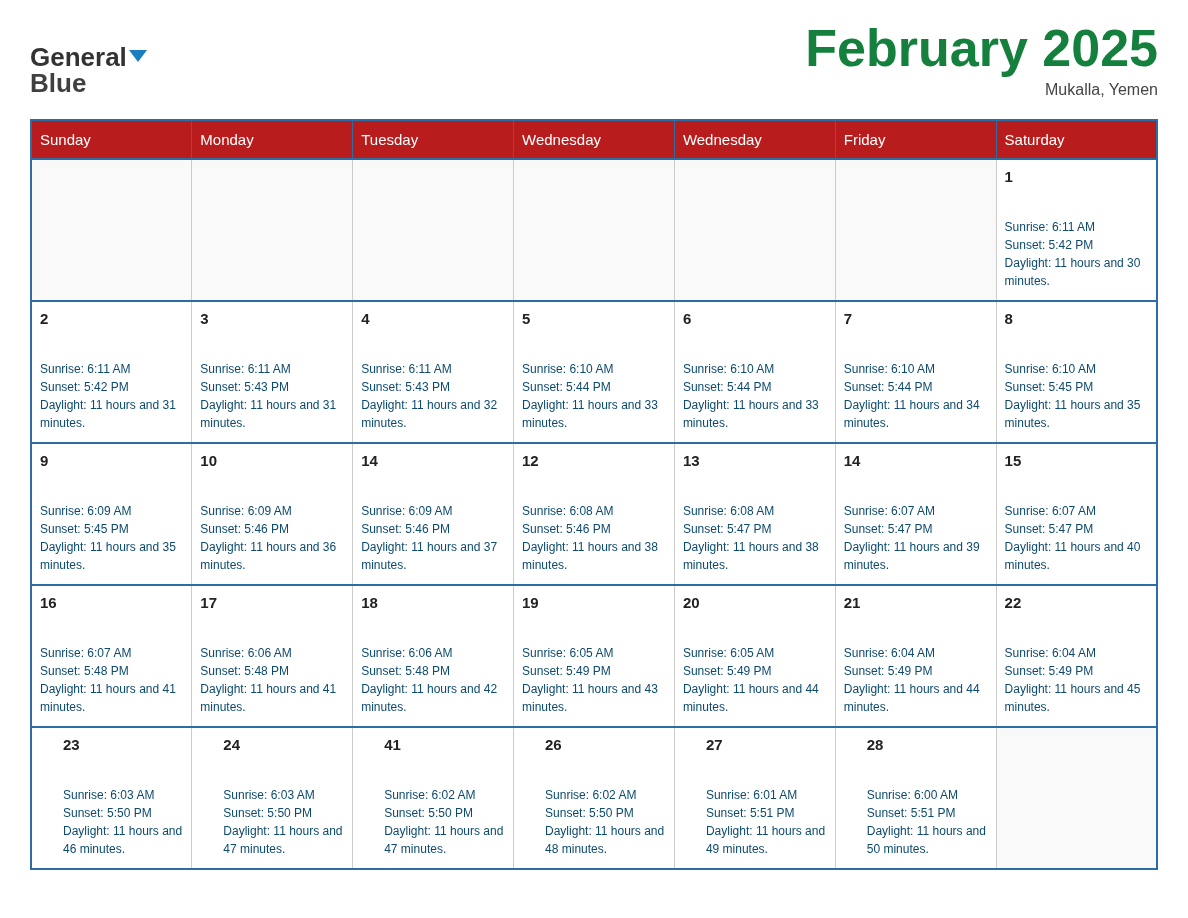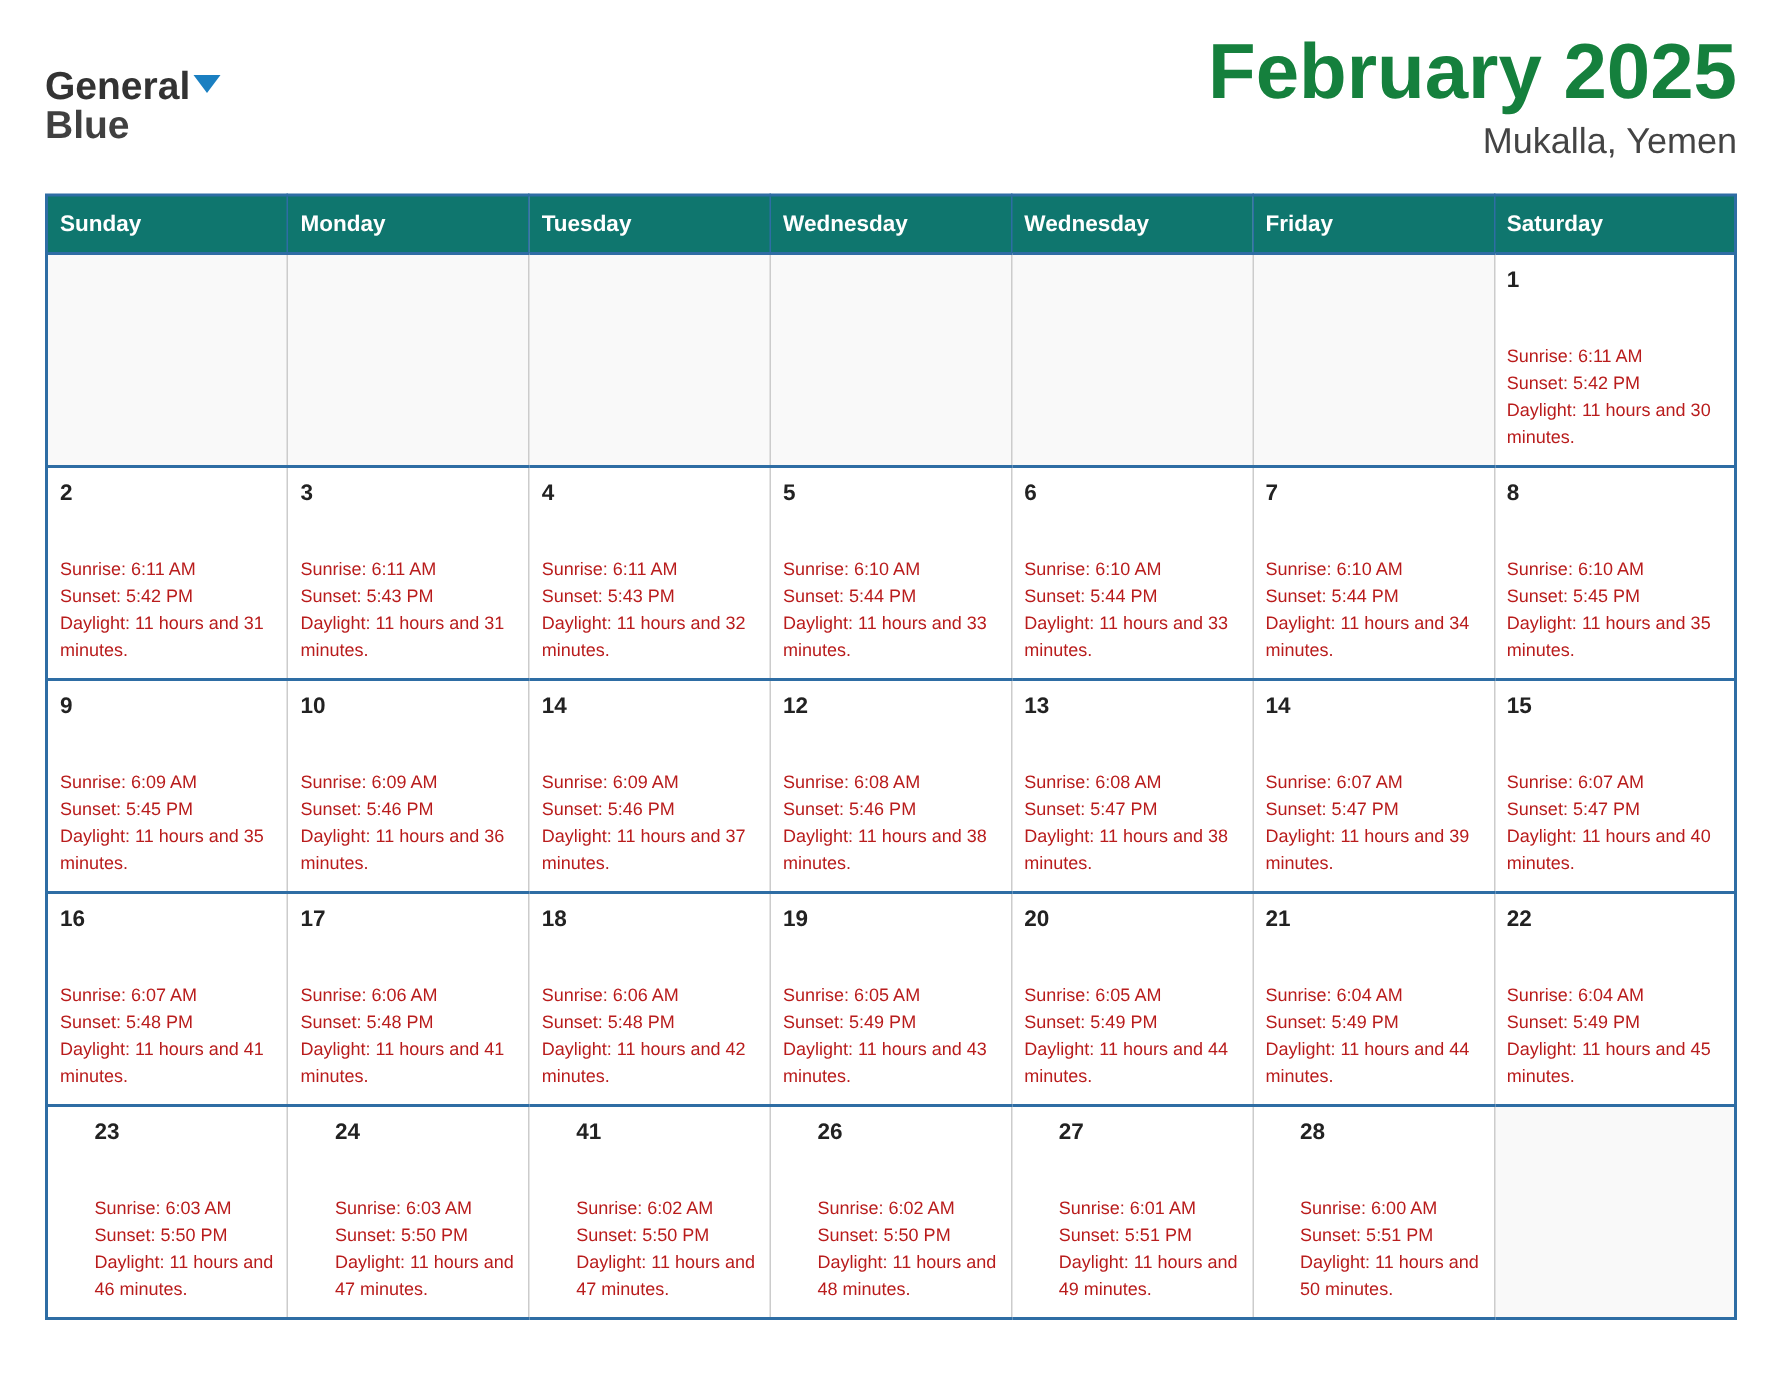--- a/index.html
+++ b/index.html
@@ -53,34 +53,34 @@
     .title-area {
       text-align: right;
     }
     .month-title {
       font-size: 52px;
       font-weight: bold;
       color: #15803d;
       line-height: 1.1;
     }
     .location-title {
-      font-size: 24px;
+      font-size: 16px;
       color: #444;
       margin-top: 4px;
     }
     table {
       width: 100%;
       border-collapse: collapse;
       table-layout: fixed;
     }
     thead tr th {
-      background-color: #0f766e;
+      background-color: #b91c1c;
       color: #fff;
       font-size: 15px;
-      font-weight: bold;
+      font-weight: normal;
       padding: 10px 8px;
       text-align: left;
       border: 1px solid #2e6da4;
     }
     tbody tr td {
       vertical-align: top;
       padding: 8px 8px 10px 8px;
       border: 1px solid #ccc;
       font-size: 12.5px;
       color: #333;
@@ -88,21 +88,21 @@
     }
     tbody tr td .day-num {
       font-size: 15px;
       font-weight: bold;
       color: #222;
       display: block;
       margin-bottom: 4px;
     }
     tbody tr td .day-info {
       font-size: 12px;
-      color: #b91c1c;
+      color: #0c4a6e;
       line-height: 1.5;
       margin-top: 33px;
     }
     tbody tr:last-child td {
       border-bottom: 2px solid #2e6da4;
       padding-left: 31px;
     }
     tbody tr td:first-child {
       border-left: 2px solid #2e6da4;
     }

